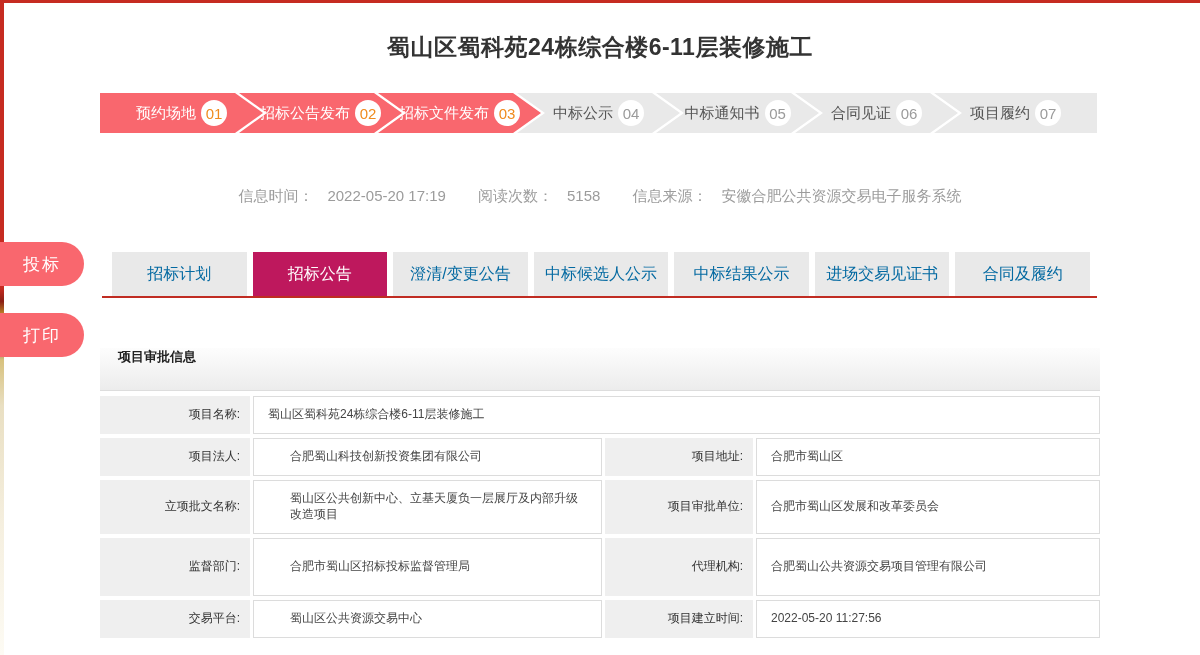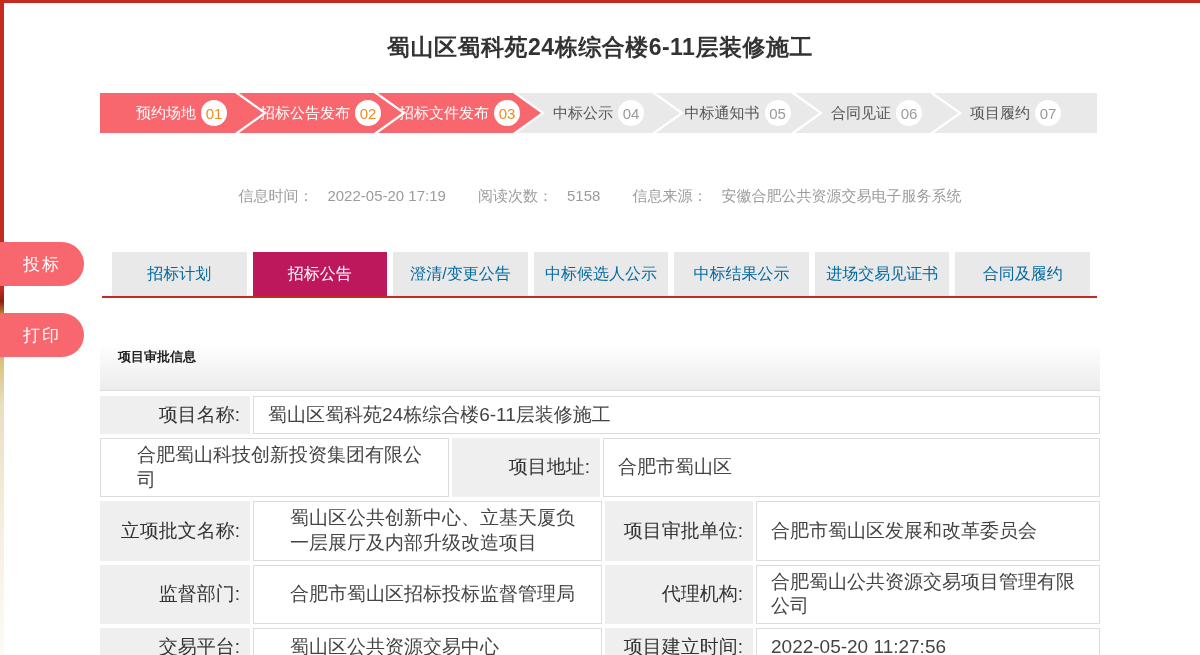--- a/index.html
+++ b/index.html
@@ -56,21 +56,21 @@
     background:linear-gradient(#fdfdfd,#ececec); border-bottom:1px solid #ddd;
     display:flex; align-items:flex-start; padding-left:18px;
     font-size:13px; font-weight:bold; color:#222; }
 
   
   .info-table { position:absolute; left:100px; top:396px; width:1000px; }
   .t-row { display:flex; gap:3px; margin-bottom:4px; }
   .t-row.h38 .cell { min-height:38px; }
   .t-row.h54 .cell { min-height:54px; }
   .t-row.h58 .cell { min-height:58px; }
-  .cell { display:flex; align-items:center; font-size:19px; color:#444; line-height:1.3; }
+  .cell { display:flex; align-items:center; font-size:12px; color:#444; line-height:1.3; }
   .cell.lbl { background:#efefef; justify-content:flex-end; text-align:right;
     padding-right:10px; color:#333; }
   .cell.lbl.c1 { width:150px; flex:0 0 150px; }
   .cell.lbl.c3 { width:148px; flex:0 0 148px; }
   .cell.val { background:#fff; border:1px solid #dcdcdc; padding:4px 20px 4px 14px; }
   .cell.val.c2 { width:349px; flex:0 0 349px;padding-left:36px; }
   .cell.val.flex1 { flex:1 1 0; }
 </style>
 </head>
 <body>
@@ -135,20 +135,21 @@
   <div class="section-header">
     <span>项目审批信息</span>
   </div>
 
   <div class="info-table">
     <div class="t-row h38">
       <div class="cell lbl c1">项目名称:</div>
       <div class="cell val flex1">蜀山区蜀科苑24栋综合楼6-11层装修施工</div>
     </div>
     <div class="t-row h38">
+      <div class="cell lbl c1">项目法人:</div>
       <div class="cell val c2">合肥蜀山科技创新投资集团有限公司</div>
       <div class="cell lbl c3">项目地址:</div>
       <div class="cell val flex1">合肥市蜀山区</div>
     </div>
     <div class="t-row h54">
       <div class="cell lbl c1">立项批文名称:</div>
       <div class="cell val c2">蜀山区公共创新中心、立基天厦负一层展厅及内部升级改造项目</div>
       <div class="cell lbl c3">项目审批单位:</div>
       <div class="cell val flex1">合肥市蜀山区发展和改革委员会</div>
     </div>

